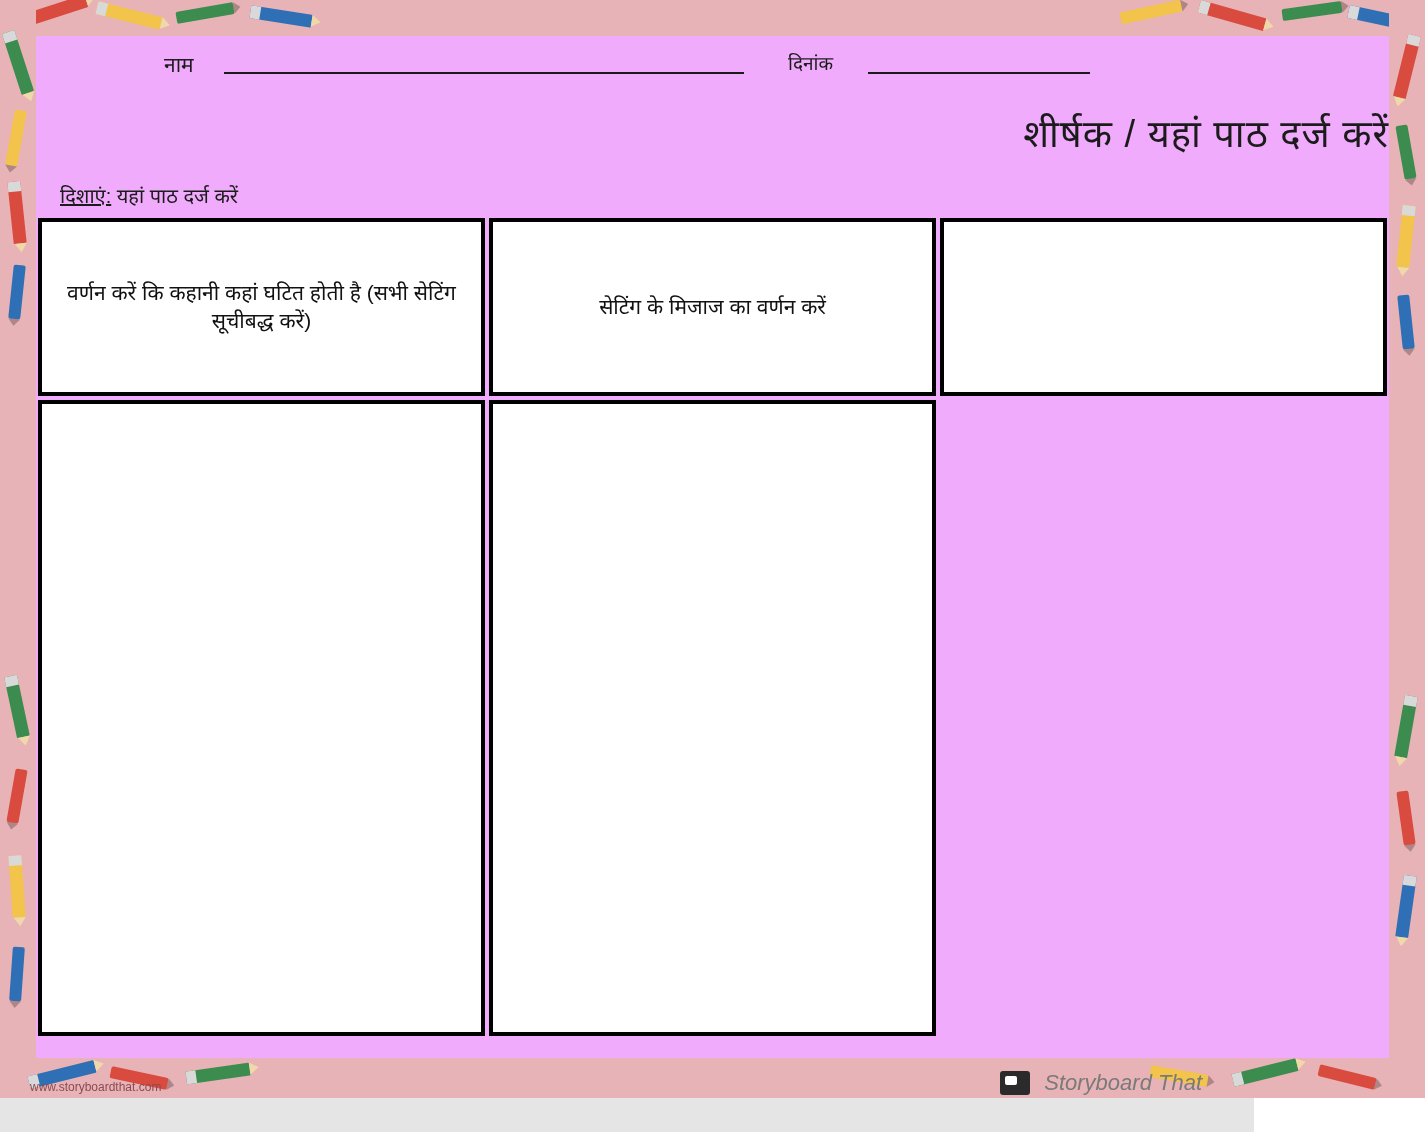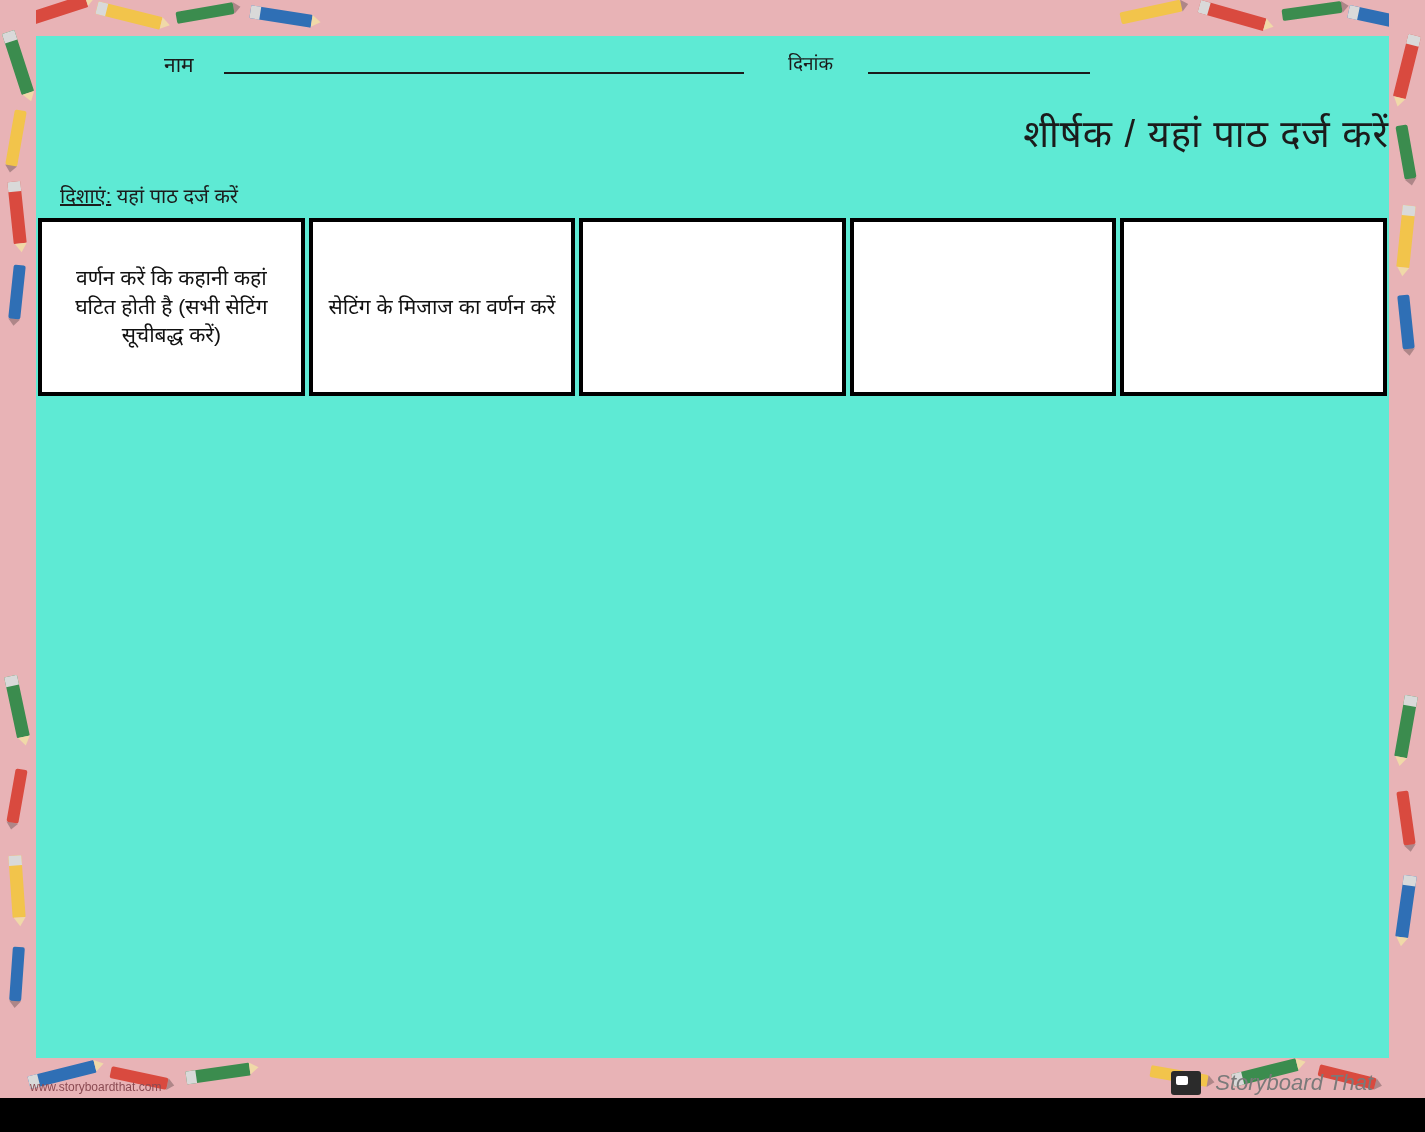--- a/index.html
+++ b/index.html
@@ -17,21 +17,21 @@
     background: #ffffff;
     overflow: hidden;
   }
   
   .sheet {
     position: absolute;
     left: 0;
     top: 0;
     width: 1425px;
     height: 1098px;
-    background: #5eead4;
+    background: #f0abfc;
     box-sizing: border-box;
   }
   
   .border-strip {
     position: absolute;
     background: #e8b3b6;
     overflow: hidden;
   }
   .strip-top { left: 0; top: 0; width: 1425px; height: 36px; }
   .strip-bottom { left: 0; bottom: 0; width: 1425px; height: 40px; }
@@ -143,21 +143,21 @@
   }
 
   
   .grid {
     position: absolute;
     left: 2px;
     top: 182px;
     width: 1349px;
     height: 818px;
     display: grid;
-    grid-template-columns: 1fr 1fr 1fr 1fr 1fr;
+    grid-template-columns: 1fr 1fr 1fr;
     grid-template-rows: 178px 1fr;
     gap: 4px;
   }
   .cell {
     background: #ffffff;
     border: 4px solid #000000;
     box-sizing: border-box;
     display: flex;
     align-items: center;
     justify-content: center;
@@ -169,23 +169,23 @@
   }
   .cell.answer {
     background: #ffffff;
   }
 
   
   .footer {
     position: absolute;
     left: 0;
     bottom: 0;
-    width: 1425px;
+    width: 1254px;
     height: 34px;
-    background: #000000;
+    background: #e5e5e5;
   }
   .footer-url {
     position: absolute;
     left: 30px;
     top: -18px;
     font-size: 12px;
     color: #8a4a52;
   }
   .brand {
     position: absolute;

